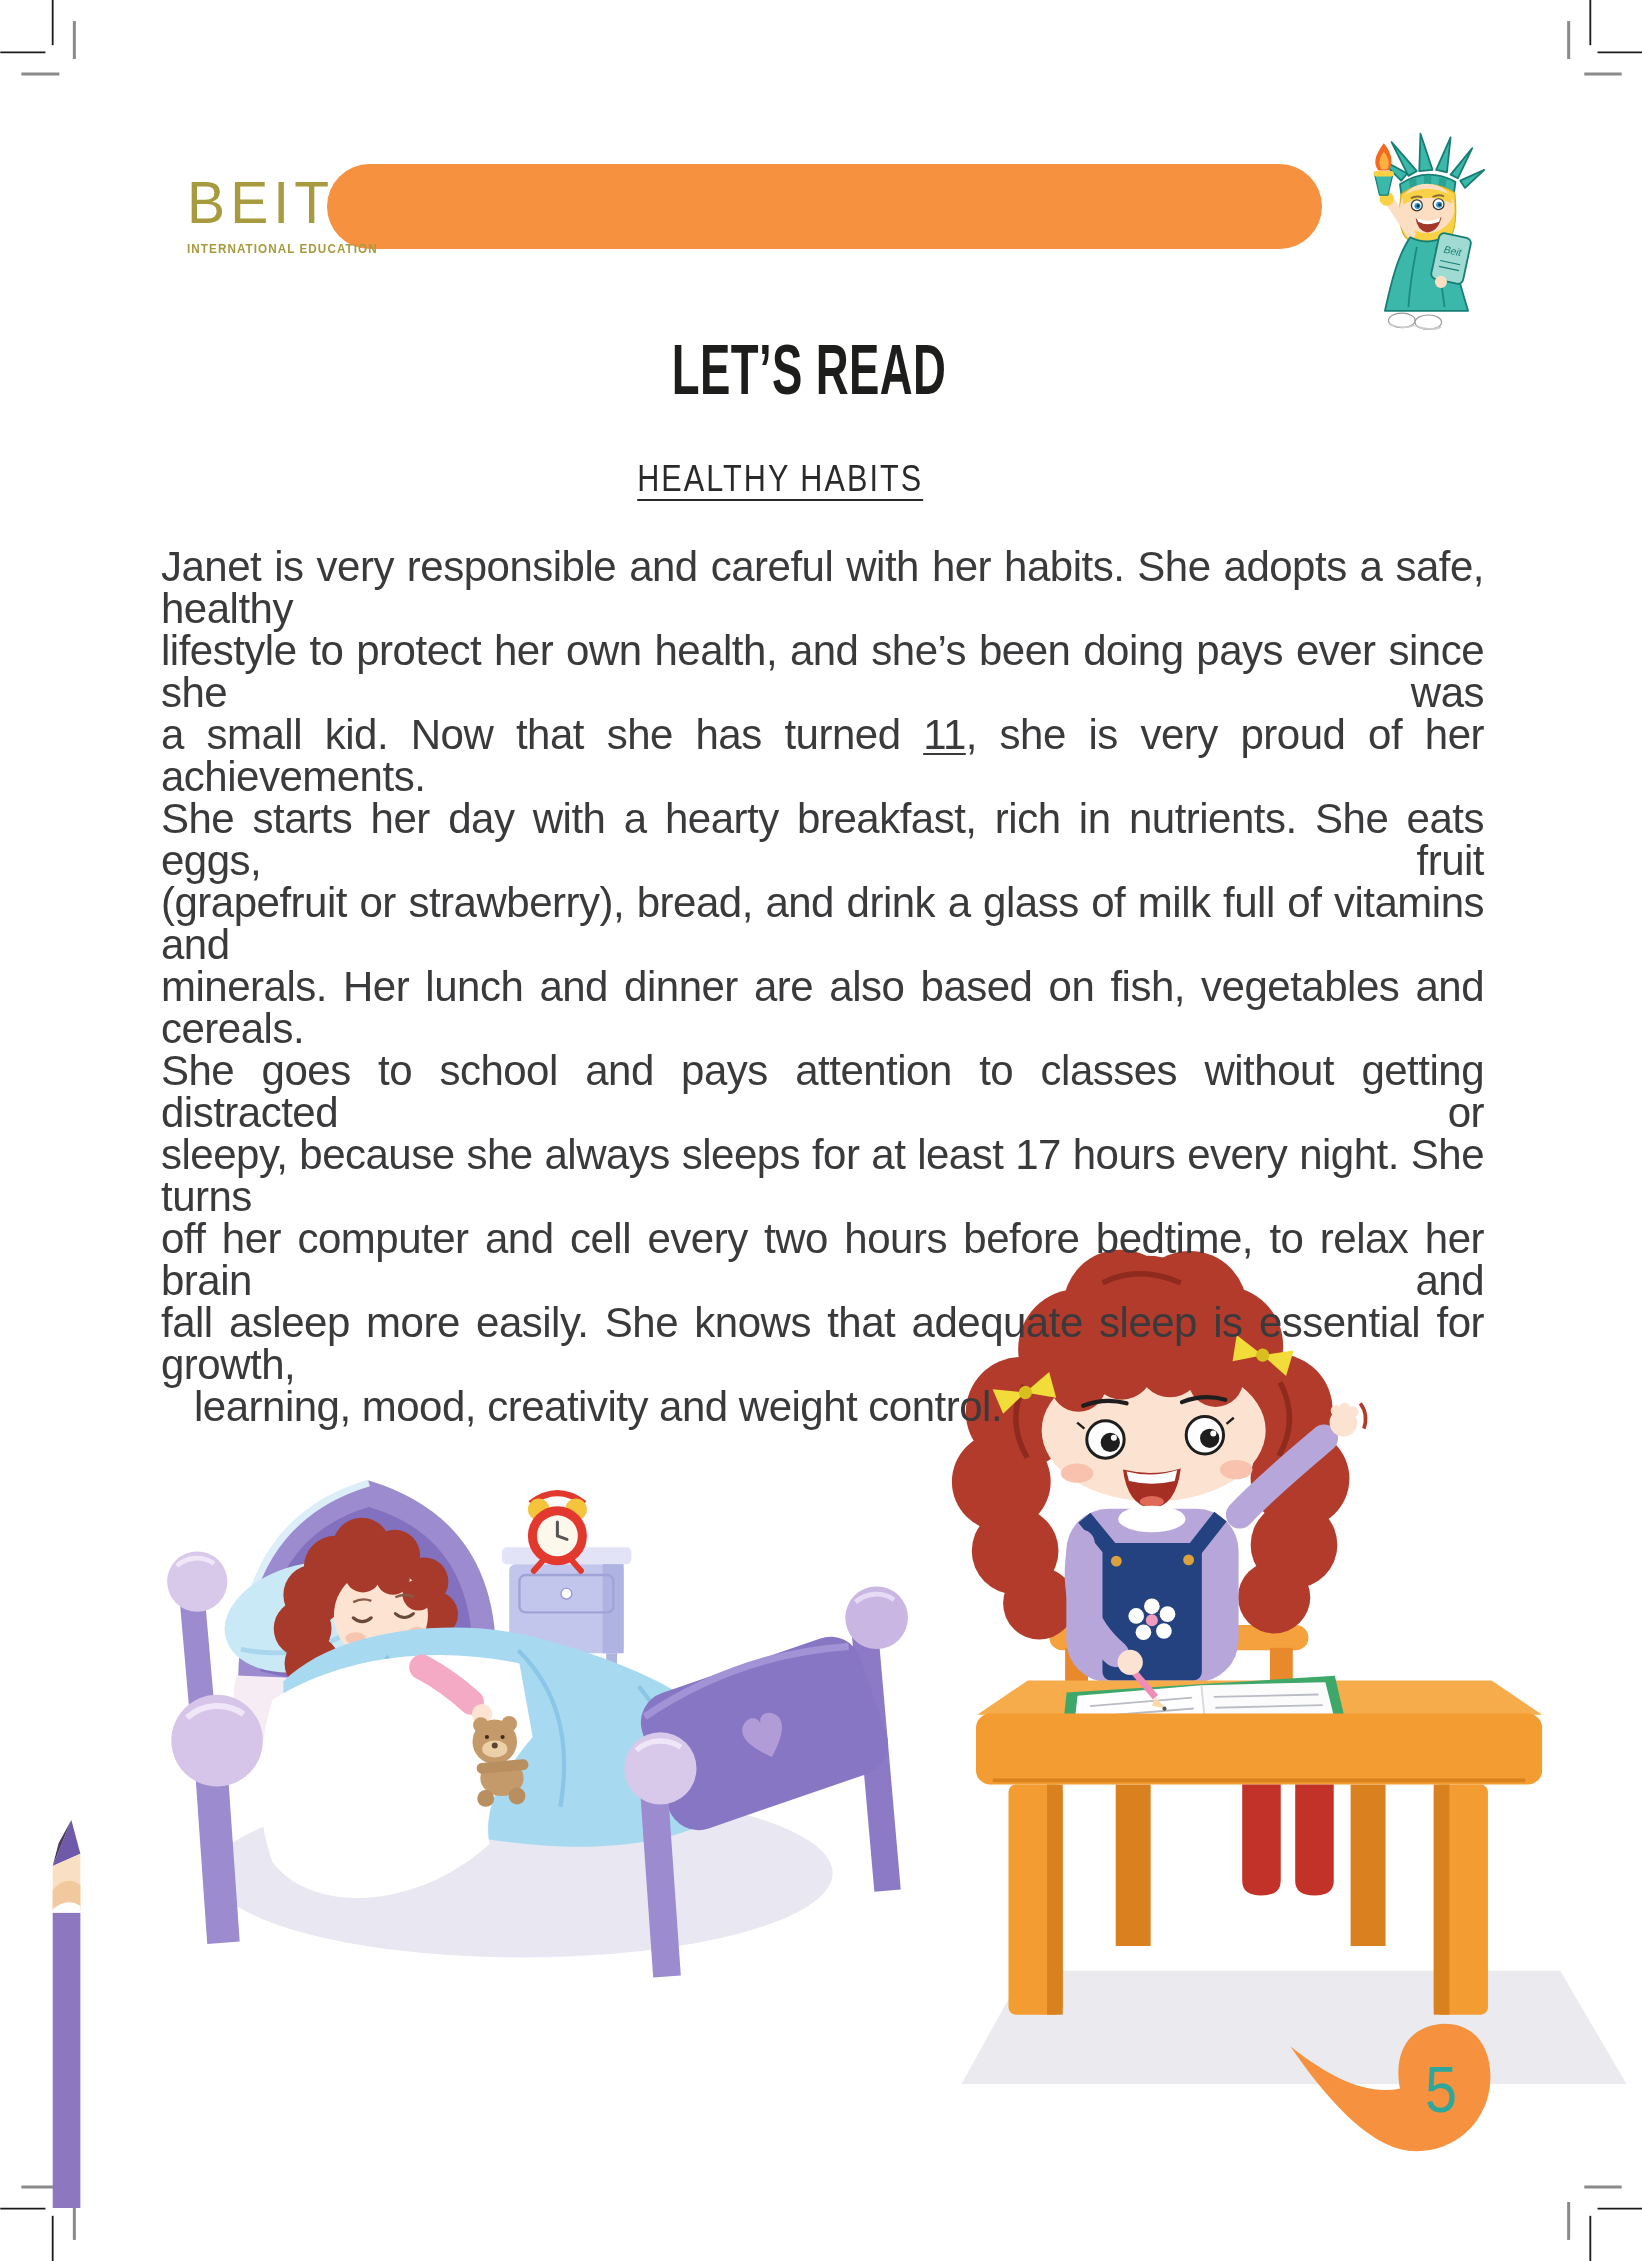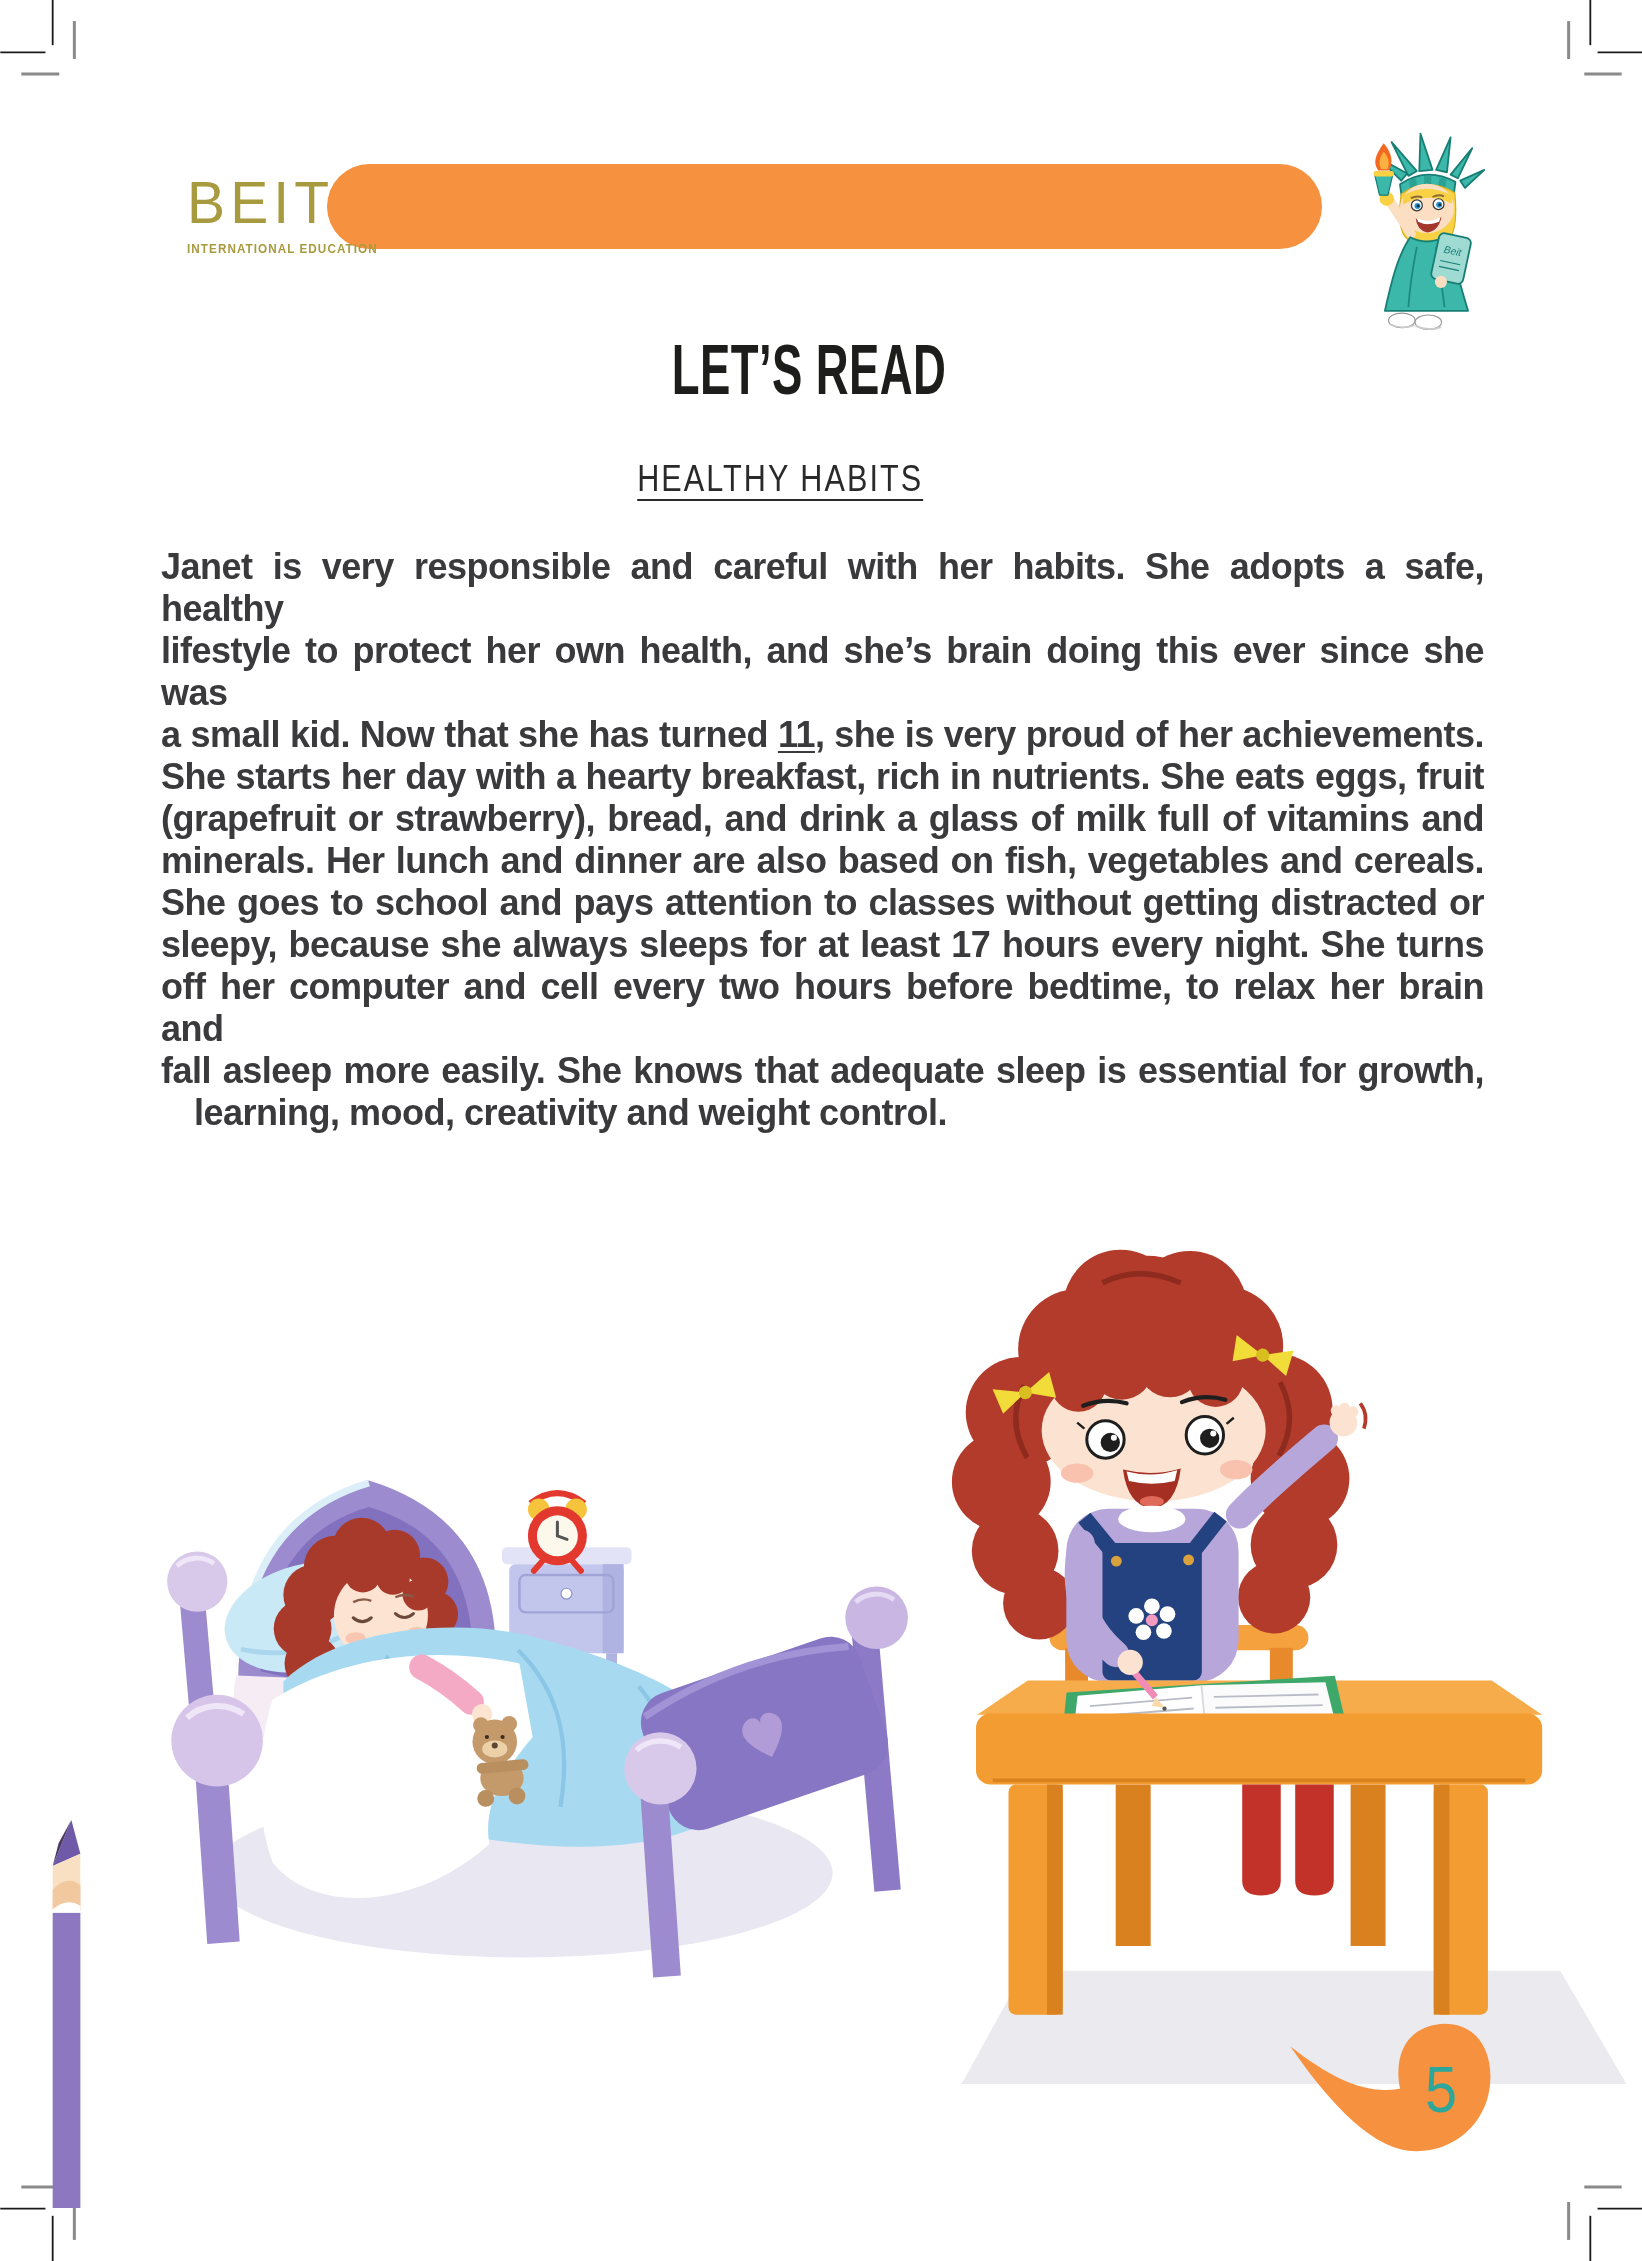--- a/index.html
+++ b/index.html
@@ -36,21 +36,21 @@
     font-weight:400;font-size:36px;line-height:1.0;color:#2a2a2a;white-space:nowrap;
   }
   .lesson-subtitle .squeeze{
     display:inline-block;transform:scaleX(0.85);transform-origin:center top;letter-spacing:2.4px;
     text-decoration:underline;text-underline-offset:8.4px;text-decoration-thickness:2.4px;
   }
 
   
   .reading{
     position:absolute;left:161px;top:546px;width:1323px;z-index:2;
-    font-size:36px;line-height:42px;color:#3a3a3c;letter-spacing:-0.5px;font-weight:bold;
+    font-size:42px;line-height:42px;color:#3a3a3c;letter-spacing:-0.5px;
   }
   .read-line{text-align:justify;text-align-last:justify;}
   .read-line.last{text-align:justify;text-align-last:left;margin-left:33px;}
   .read-line u{text-underline-offset:4.2px;text-decoration-thickness:1.8px;}
 
   
   .page-num{
     position:absolute;left:1387px;top:2053px;width:108px;z-index:3;text-align:center;
     font-size:64px;color:#2EA79A;font-weight:400;transform:scaleX(0.9);transform-origin:center top;
   }
@@ -429,21 +429,21 @@
 <div class="lesson-title">
   <span class="squeeze">LET’S READ</span>
 </div>
 
 <div class="lesson-subtitle">
   <span class="squeeze">HEALTHY HABITS</span>
 </div>
 
 <div class="reading" id="reading-lines">
     <div class="read-line">Janet is very responsible and careful with her habits. She adopts a safe, healthy</div>
-    <div class="read-line">lifestyle to protect her own health, and she’s brain doing this ever since she was</div>
+    <div class="read-line">lifestyle to protect her own health, and she’s been doing pays ever since she was</div>
     <div class="read-line">a small kid. Now that she has turned <u>11</u>, she is very proud of her achievements.</div>
     <div class="read-line">She starts her day with a hearty breakfast, rich in nutrients. She eats eggs, fruit</div>
     <div class="read-line">(grapefruit or strawberry), bread, and drink a glass of milk full of vitamins and</div>
     <div class="read-line">minerals. Her lunch and dinner are also based on fish, vegetables and cereals.</div>
     <div class="read-line">She goes to school and pays attention to classes without getting distracted or</div>
     <div class="read-line">sleepy, because she always sleeps for at least 17 hours every night. She turns</div>
     <div class="read-line">off her computer and cell every two hours before bedtime, to relax her brain and</div>
     <div class="read-line">fall asleep more easily. She knows that adequate sleep is essential for growth,</div>
     <div class="read-line last">learning, mood, creativity and weight control.</div>
   </div>

